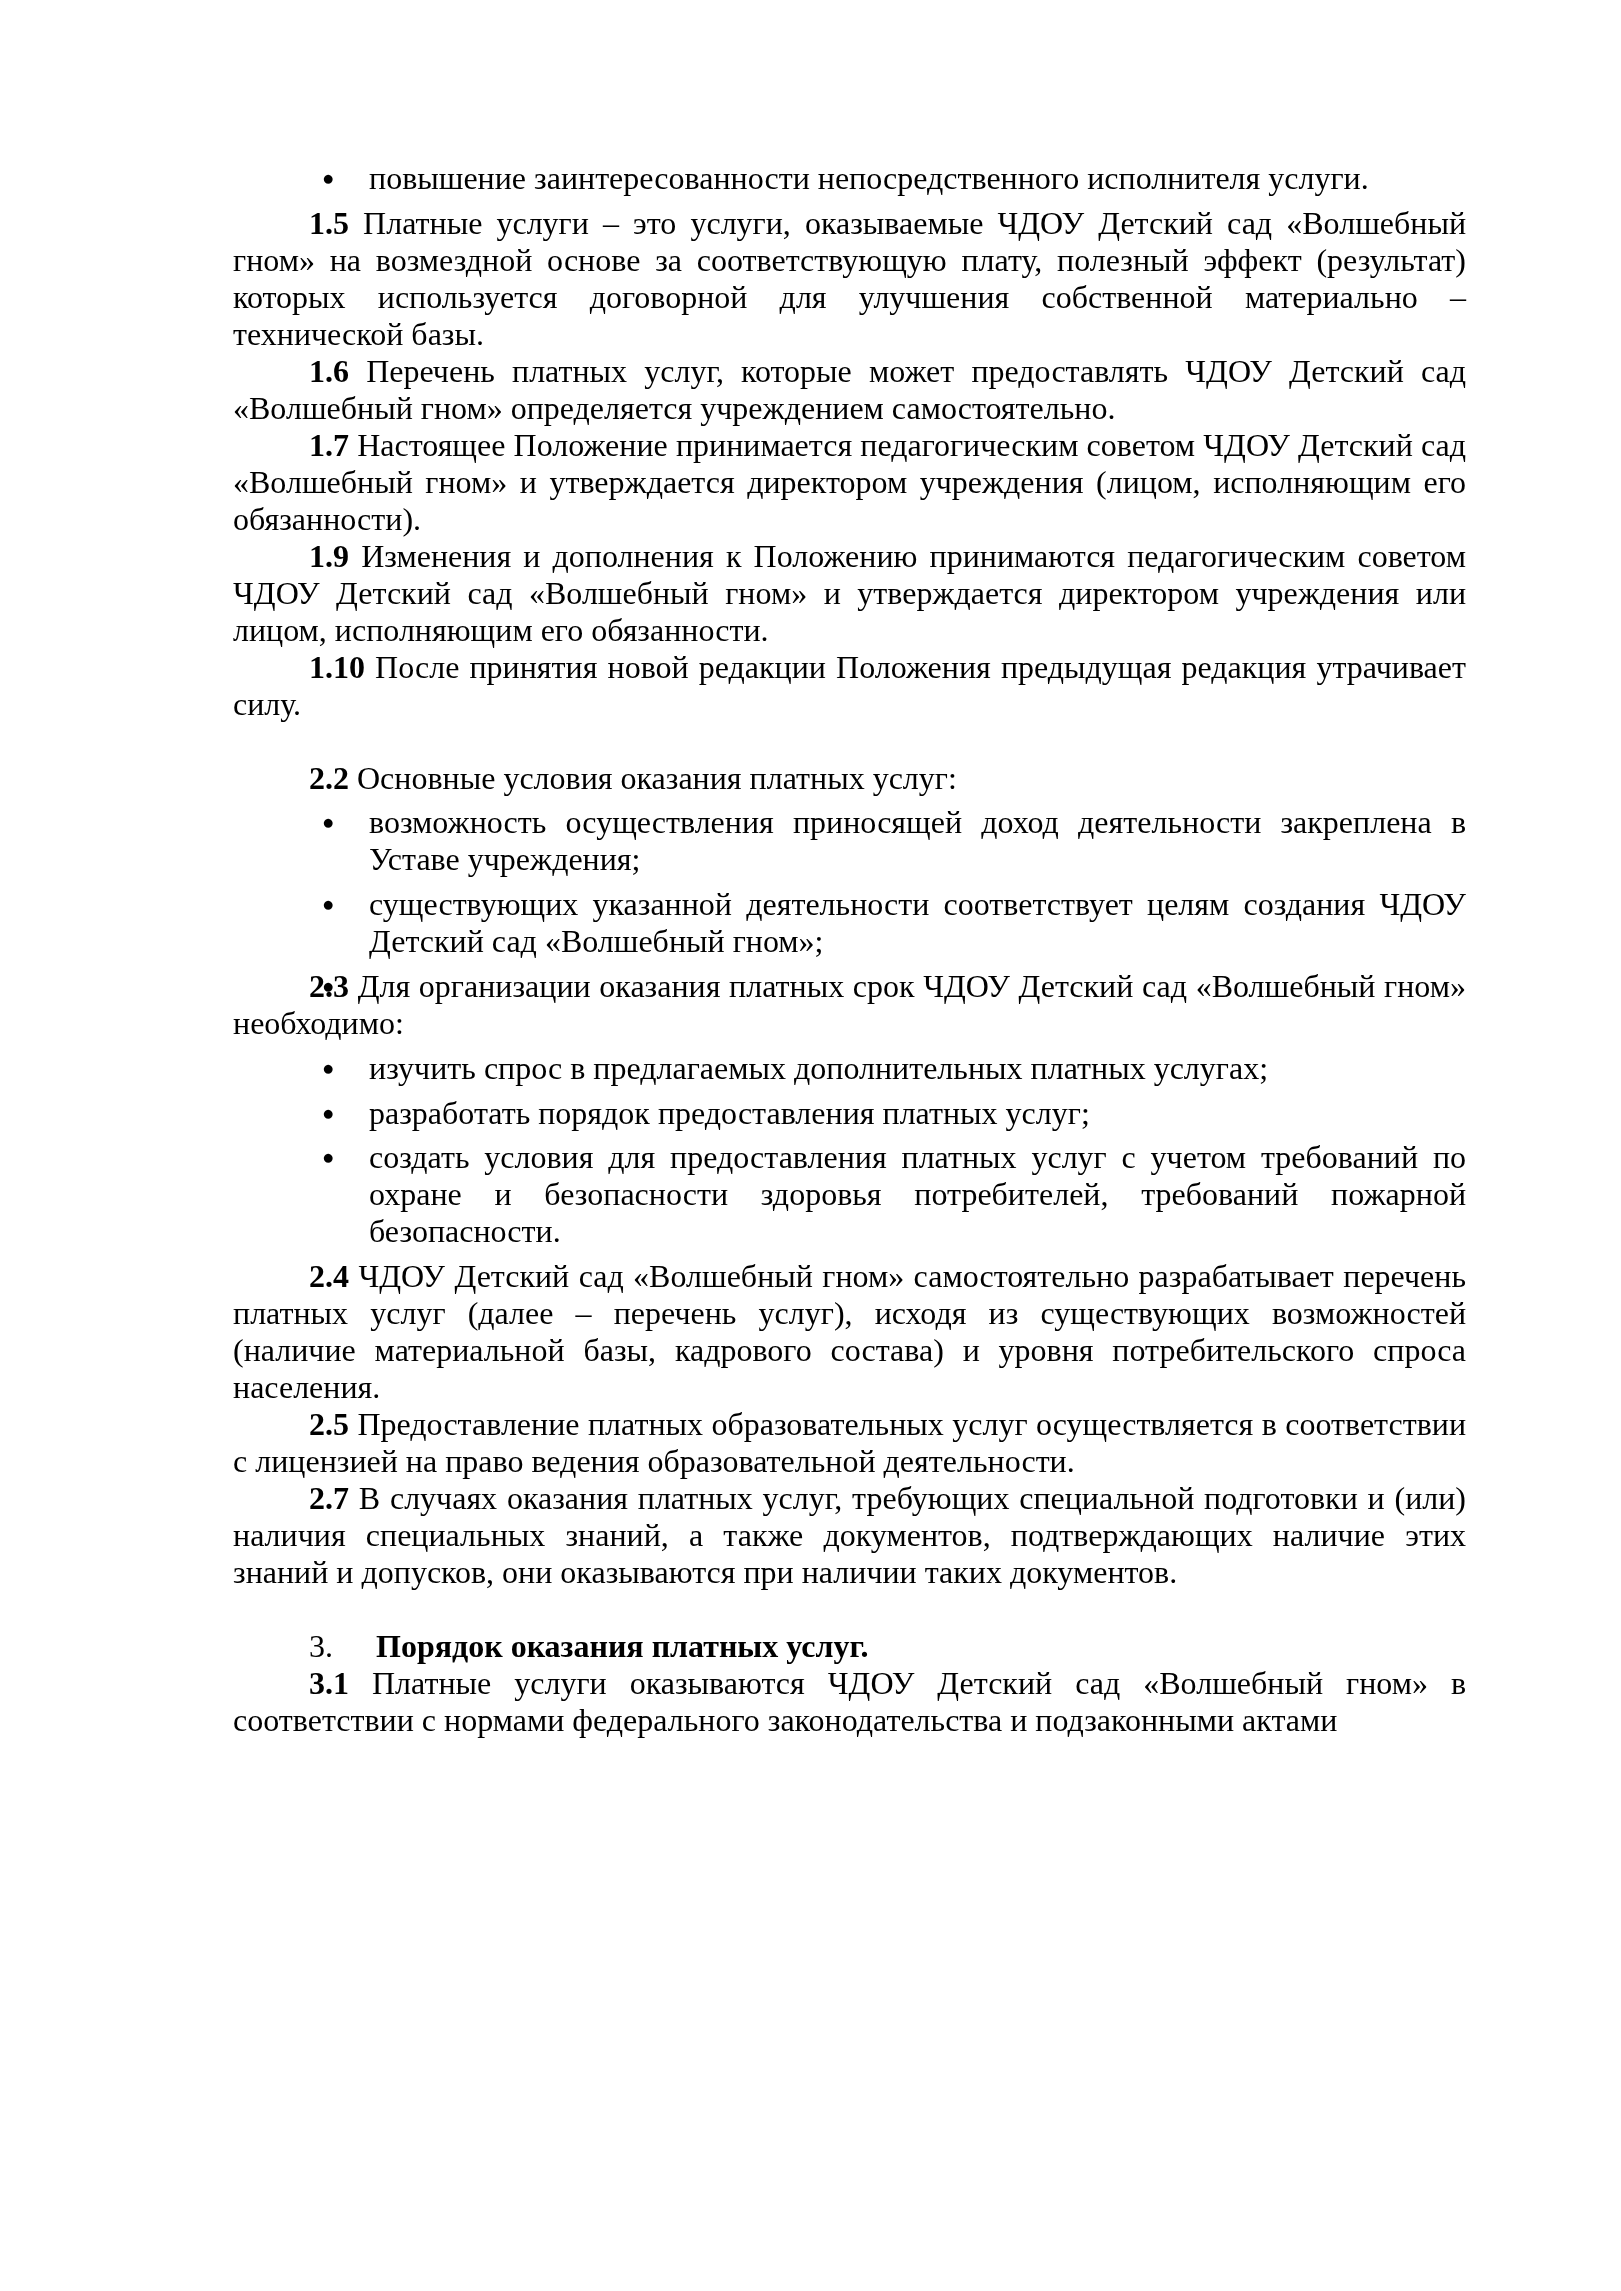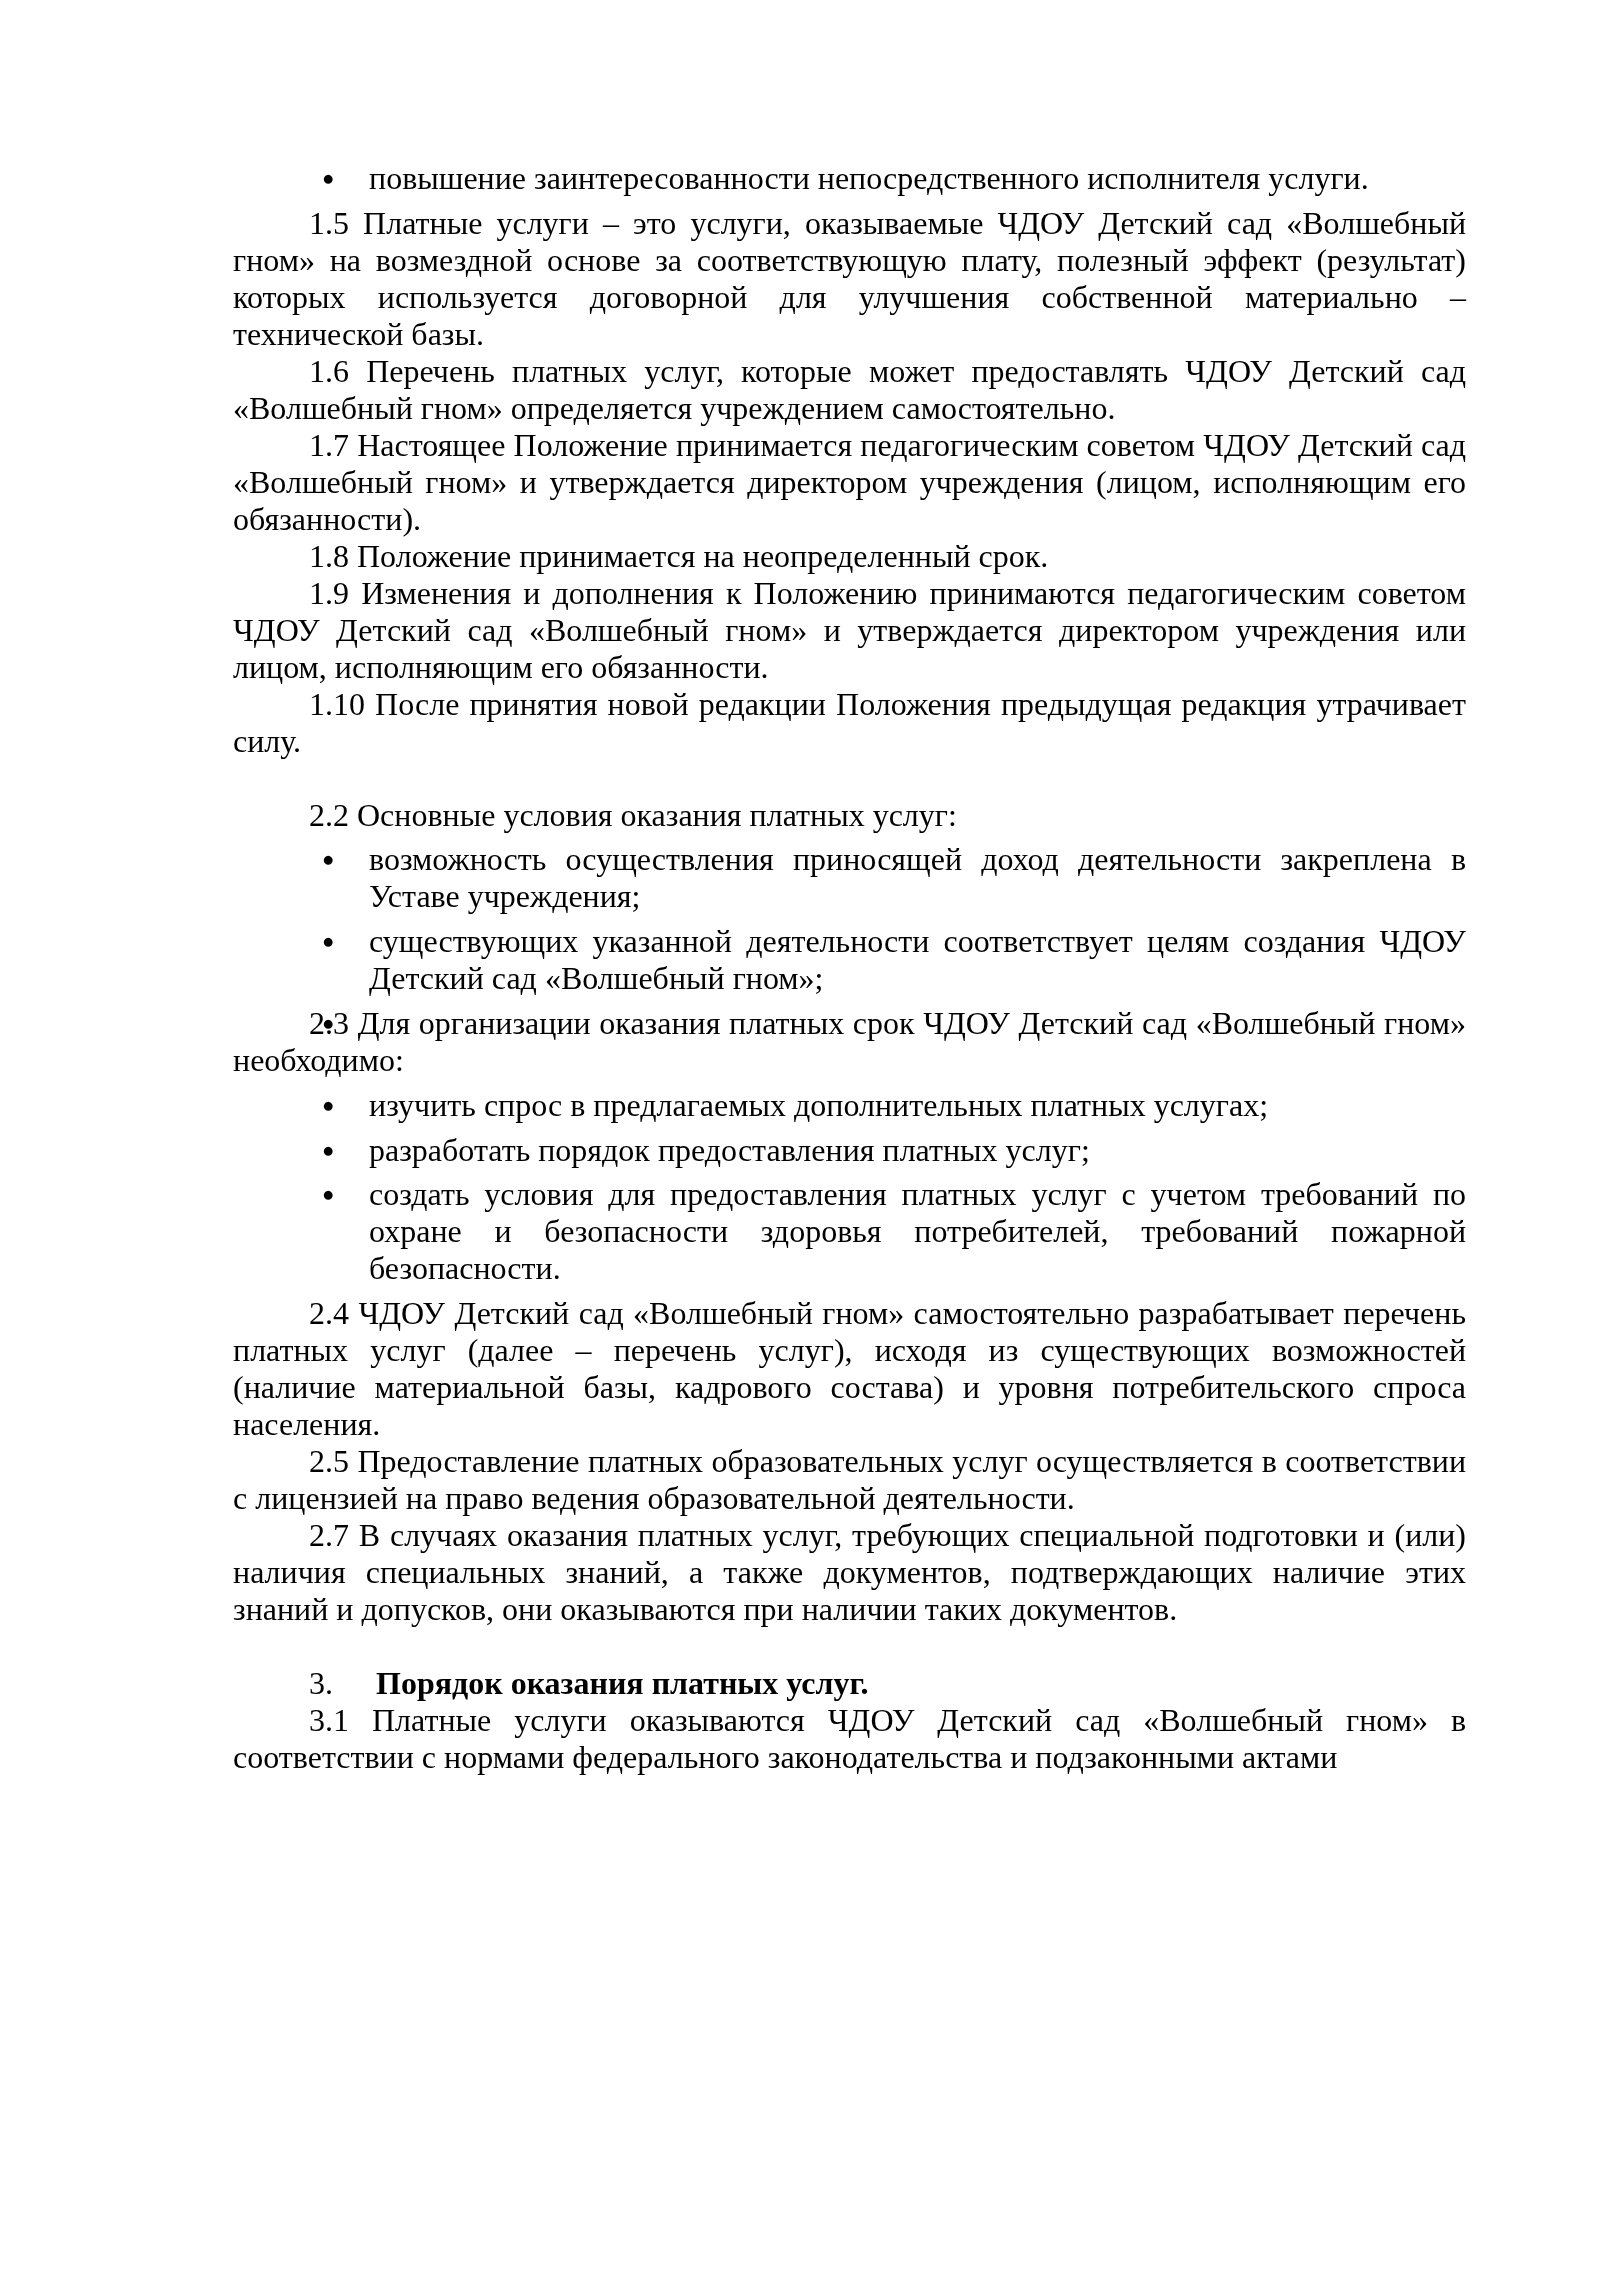--- a/index.html
+++ b/index.html
@@ -22,21 +22,21 @@
   }
   .doc-body {
     text-align: justify;
     text-align-last: left;
   }
   .para {
     margin: 0;
     text-indent: 76px;
   }
   .para .num {
-    font-weight: normal;
+    font-weight: bold;
   }
   .heading2 {
     margin: 0;
     text-indent: 76px;
     font-weight: bold;
   }
   .heading3 {
     margin: 0;
     text-indent: 76px;
   }
@@ -69,21 +69,20 @@
 </style>
 </head>
 <body>
 
 <div class="page">
   <div class="doc-body">
       <div class="bullet-item"><span class="bullet-marker">●</span><span>повышение заинтересованности непосредственного исполнителя услуги.</span></div>
       <p class="para"><b class="num">1.5</b> <span>Платные услуги – это услуги, оказываемые ЧДОУ Детский сад «Волшебный гном» на возмездной основе за соответствующую плату, полезный эффект (результат) которых используется договорной для улучшения собственной материально – технической базы.</span></p>
       <p class="para"><b class="num">1.6</b> <span>Перечень платных услуг, которые может предоставлять ЧДОУ Детский сад «Волшебный гном» определяется учреждением самостоятельно.</span></p>
       <p class="para"><b class="num">1.7</b> <span>Настоящее Положение принимается педагогическим советом ЧДОУ Детский сад «Волшебный гном» и утверждается директором учреждения (лицом, исполняющим его обязанности).</span></p>
-      <p class="para"><b class="num">1.8</b> <span>Положение принимается на неопределенный срок.</span></p>
       <p class="para"><b class="num">1.9</b> <span>Изменения и дополнения к Положению принимаются педагогическим советом ЧДОУ Детский сад «Волшебный гном» и утверждается директором учреждения или лицом, исполняющим его обязанности.</span></p>
       <p class="para"><b class="num">1.10</b> <span>После принятия новой редакции Положения предыдущая редакция утрачивает силу.</span></p>
       <div class="blank-line"></div>
       <p class="para"><b class="num">2.2</b> <span>Основные условия оказания платных услуг:</span></p>
       <div class="bullet-item"><span class="bullet-marker">●</span><span>возможность осуществления приносящей доход деятельности закреплена в Уставе учреждения;</span></div>
       <div class="bullet-item"><span class="bullet-marker">●</span><span>существующих указанной деятельности соответствует целям создания ЧДОУ Детский сад «Волшебный гном»;</span></div>
       <div class="bullet-item"><span class="bullet-marker">●</span></div>
       <p class="para"><b class="num">2.3</b> <span>Для организации оказания платных срок ЧДОУ Детский сад «Волшебный гном» необходимо:</span></p>
       <div class="bullet-item"><span class="bullet-marker">●</span><span>изучить спрос в предлагаемых дополнительных платных услугах;</span></div>
       <div class="bullet-item"><span class="bullet-marker">●</span><span>разработать порядок предоставления платных услуг;</span></div>

